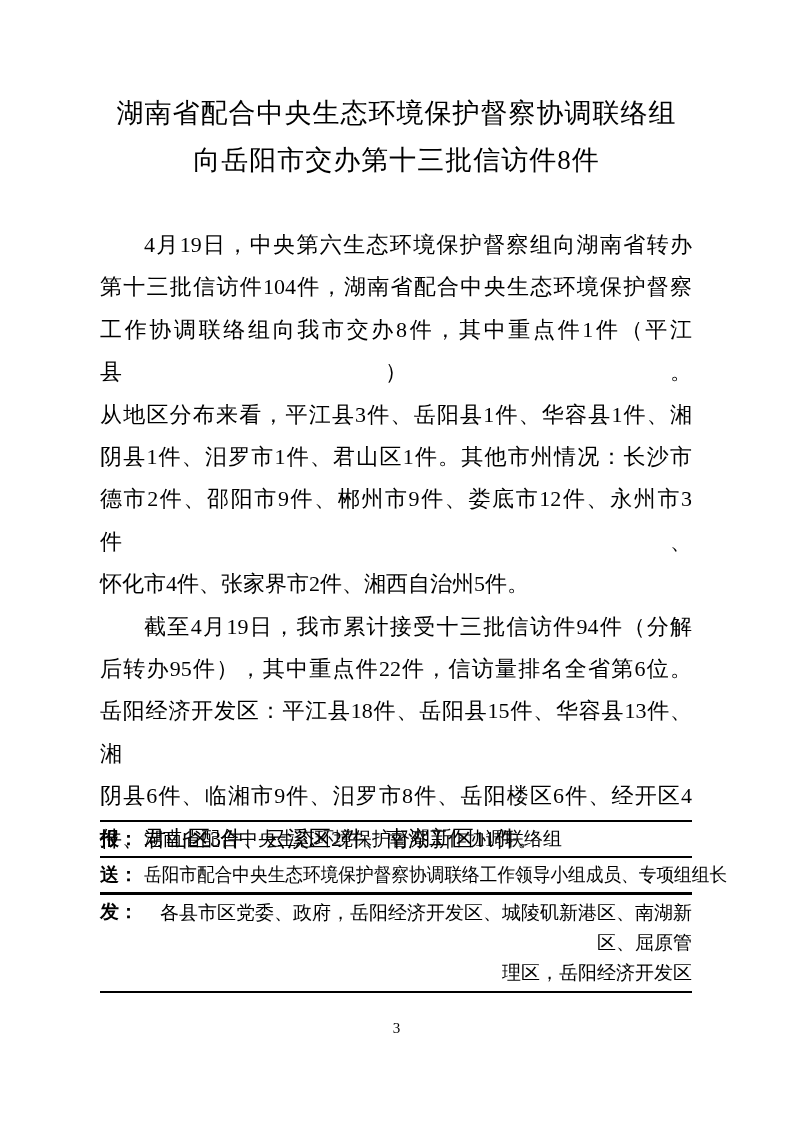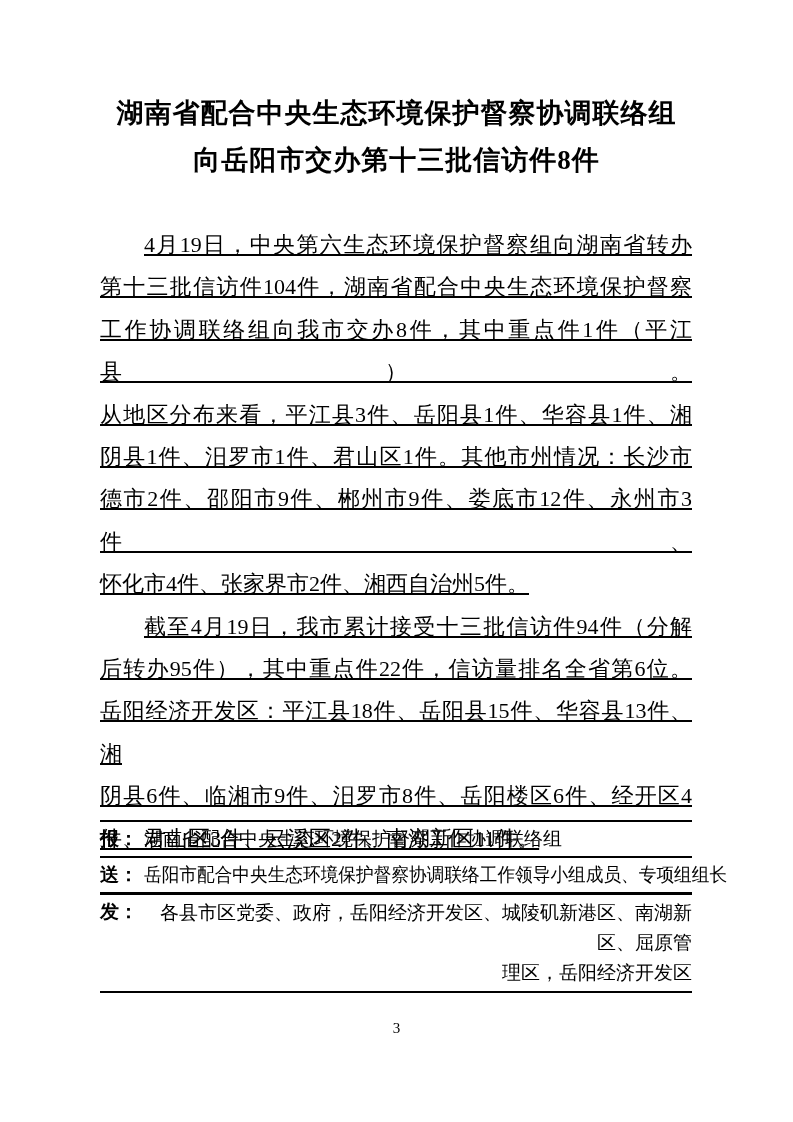--- a/index.html
+++ b/index.html
@@ -8,31 +8,30 @@
     background: #ffffff;
     position: relative;
     font-family: "Liberation Serif", "DejaVu Serif", serif;
     color: #000000;
     overflow: hidden;
   }
   .title-block {
     position: absolute;
     top: 90px; left: 0; width: 793px;
     text-align: center;
-    font-weight: bold;
+    font-weight: normal;
     font-size: 27px;
     line-height: 47px;
     letter-spacing: 1px;
   }
   .content {
     position: absolute;
     top: 224px; left: 100px; width: 592px;
     font-size: 22px;
     line-height: 42.4px;
-    text-decoration: underline;
   }
   .body-line {
     text-align: justify;
     text-align-last: justify;
   }
   .body-line.first { text-indent: 44px; }
   .body-line.last { text-align-last: left; }
   .footer {
     position: absolute;
     left: 100px; top: 820px; width: 592px;

